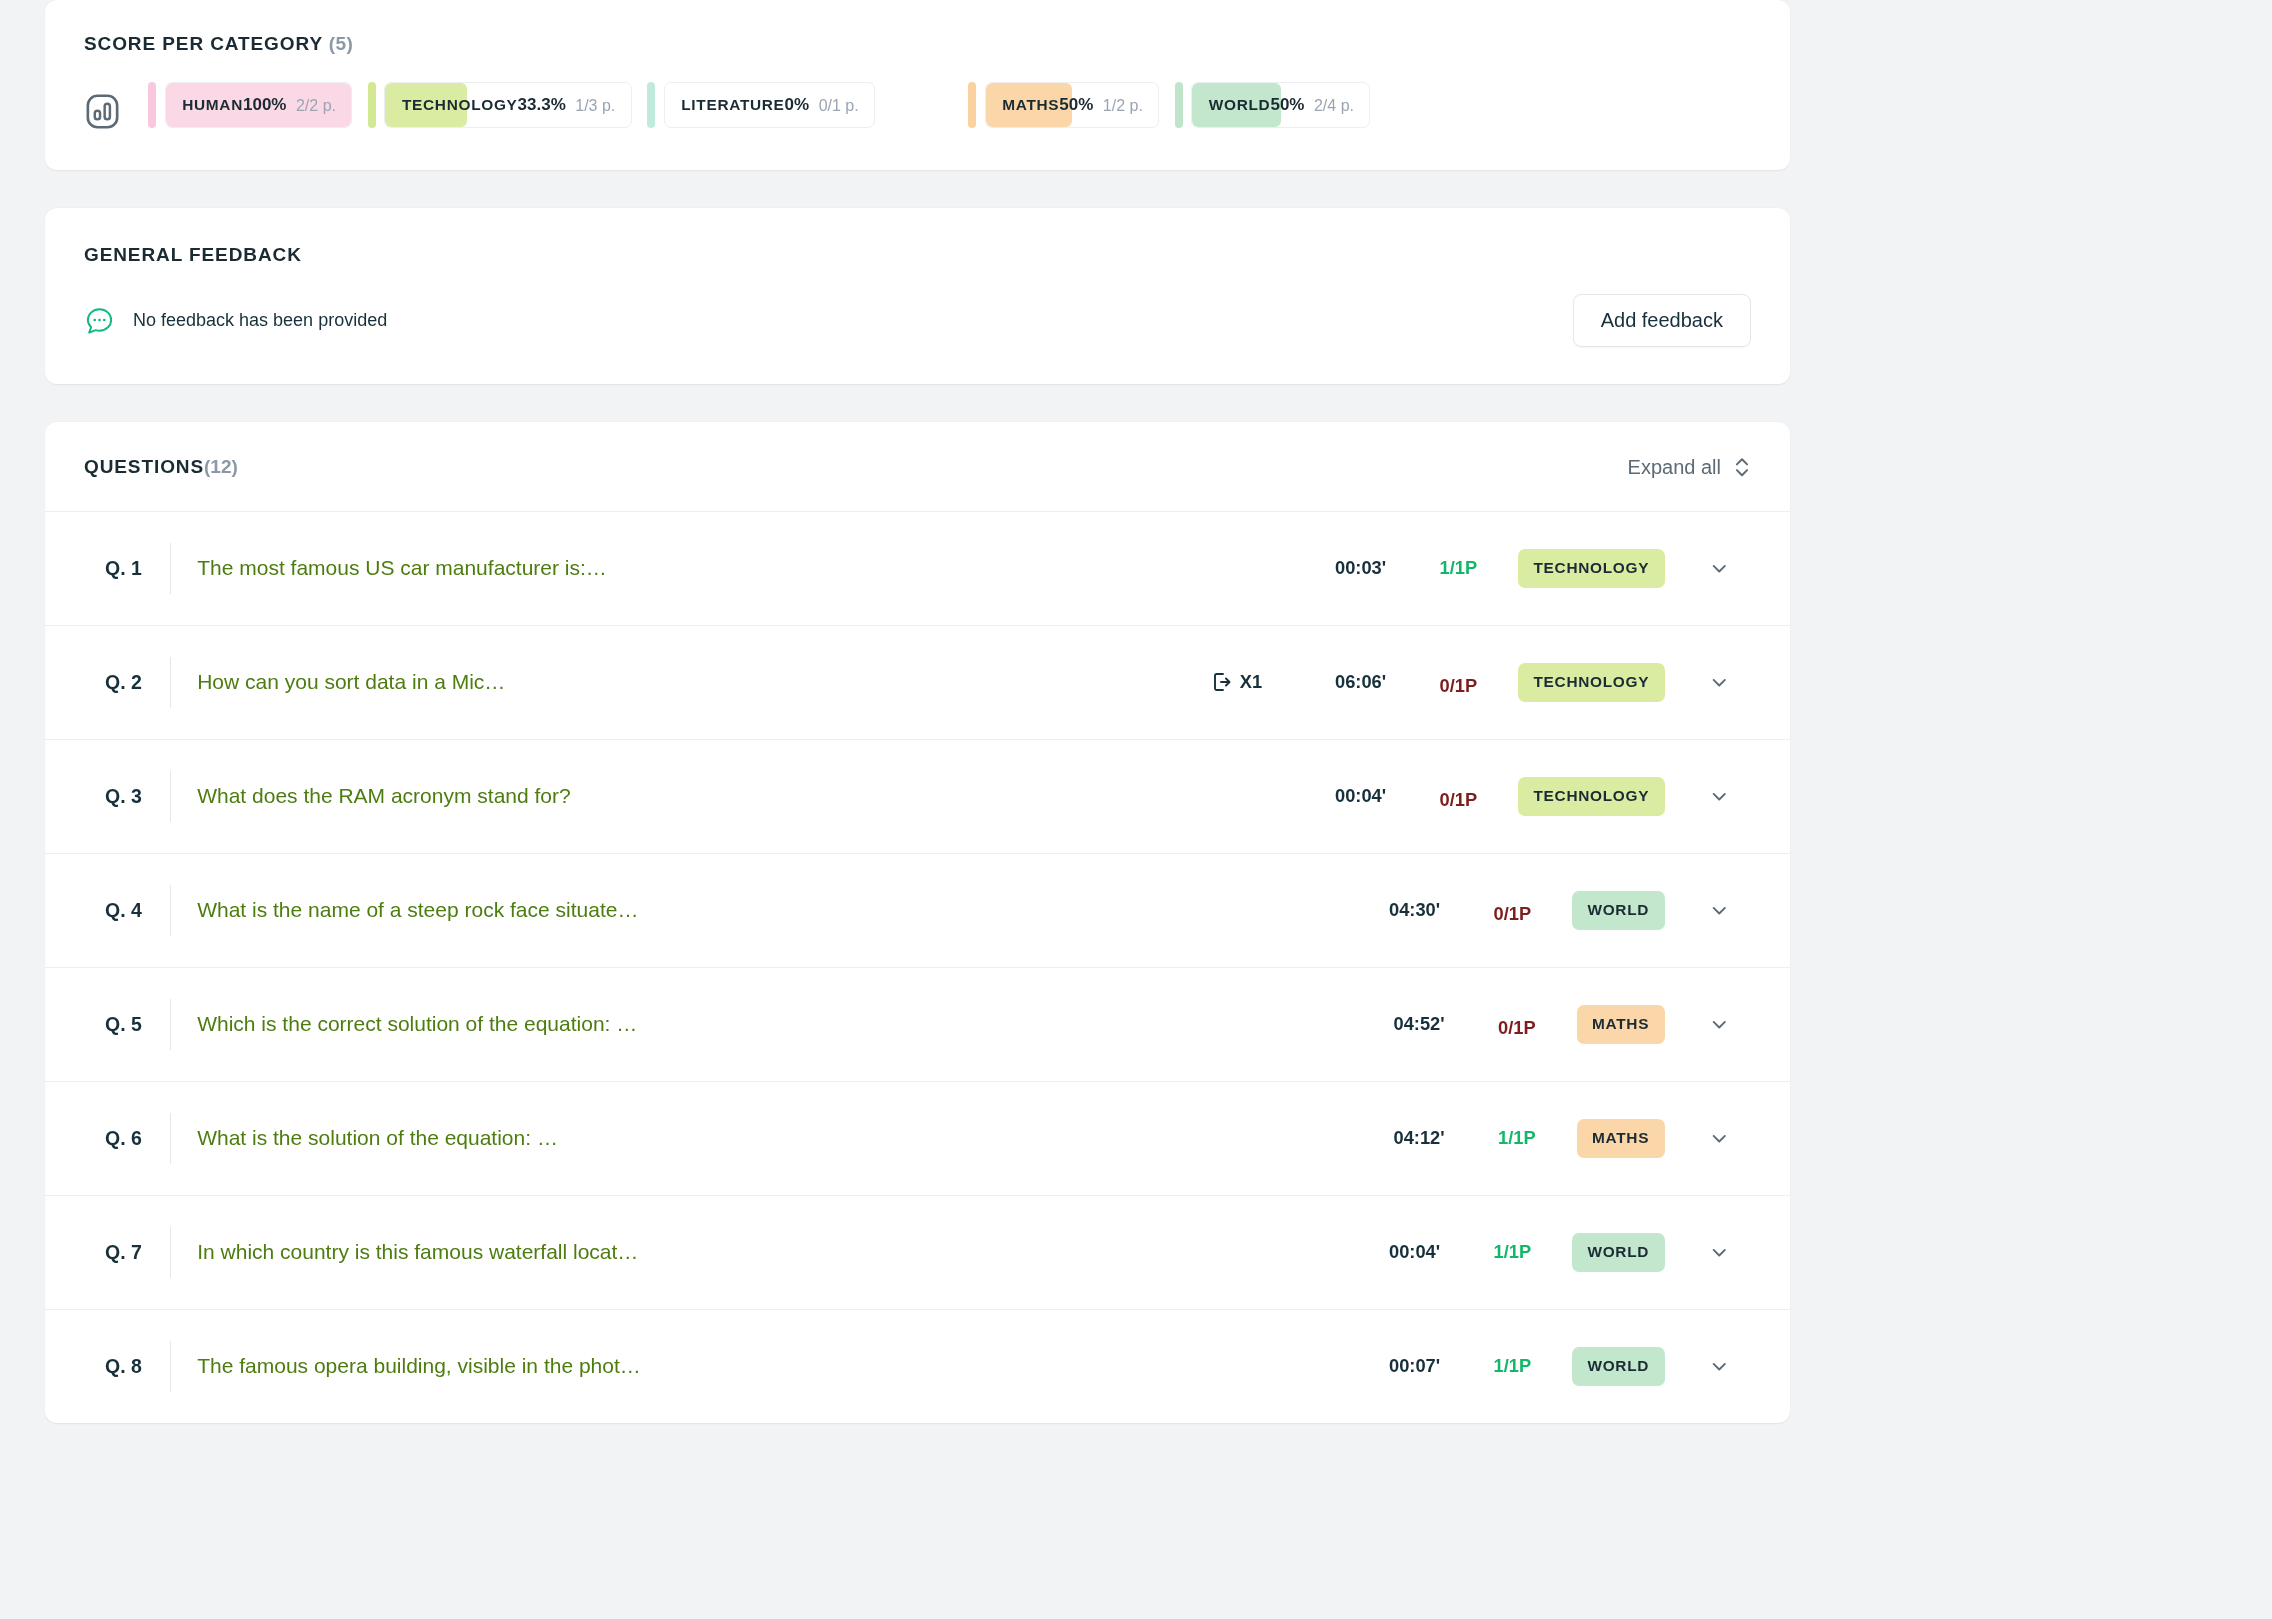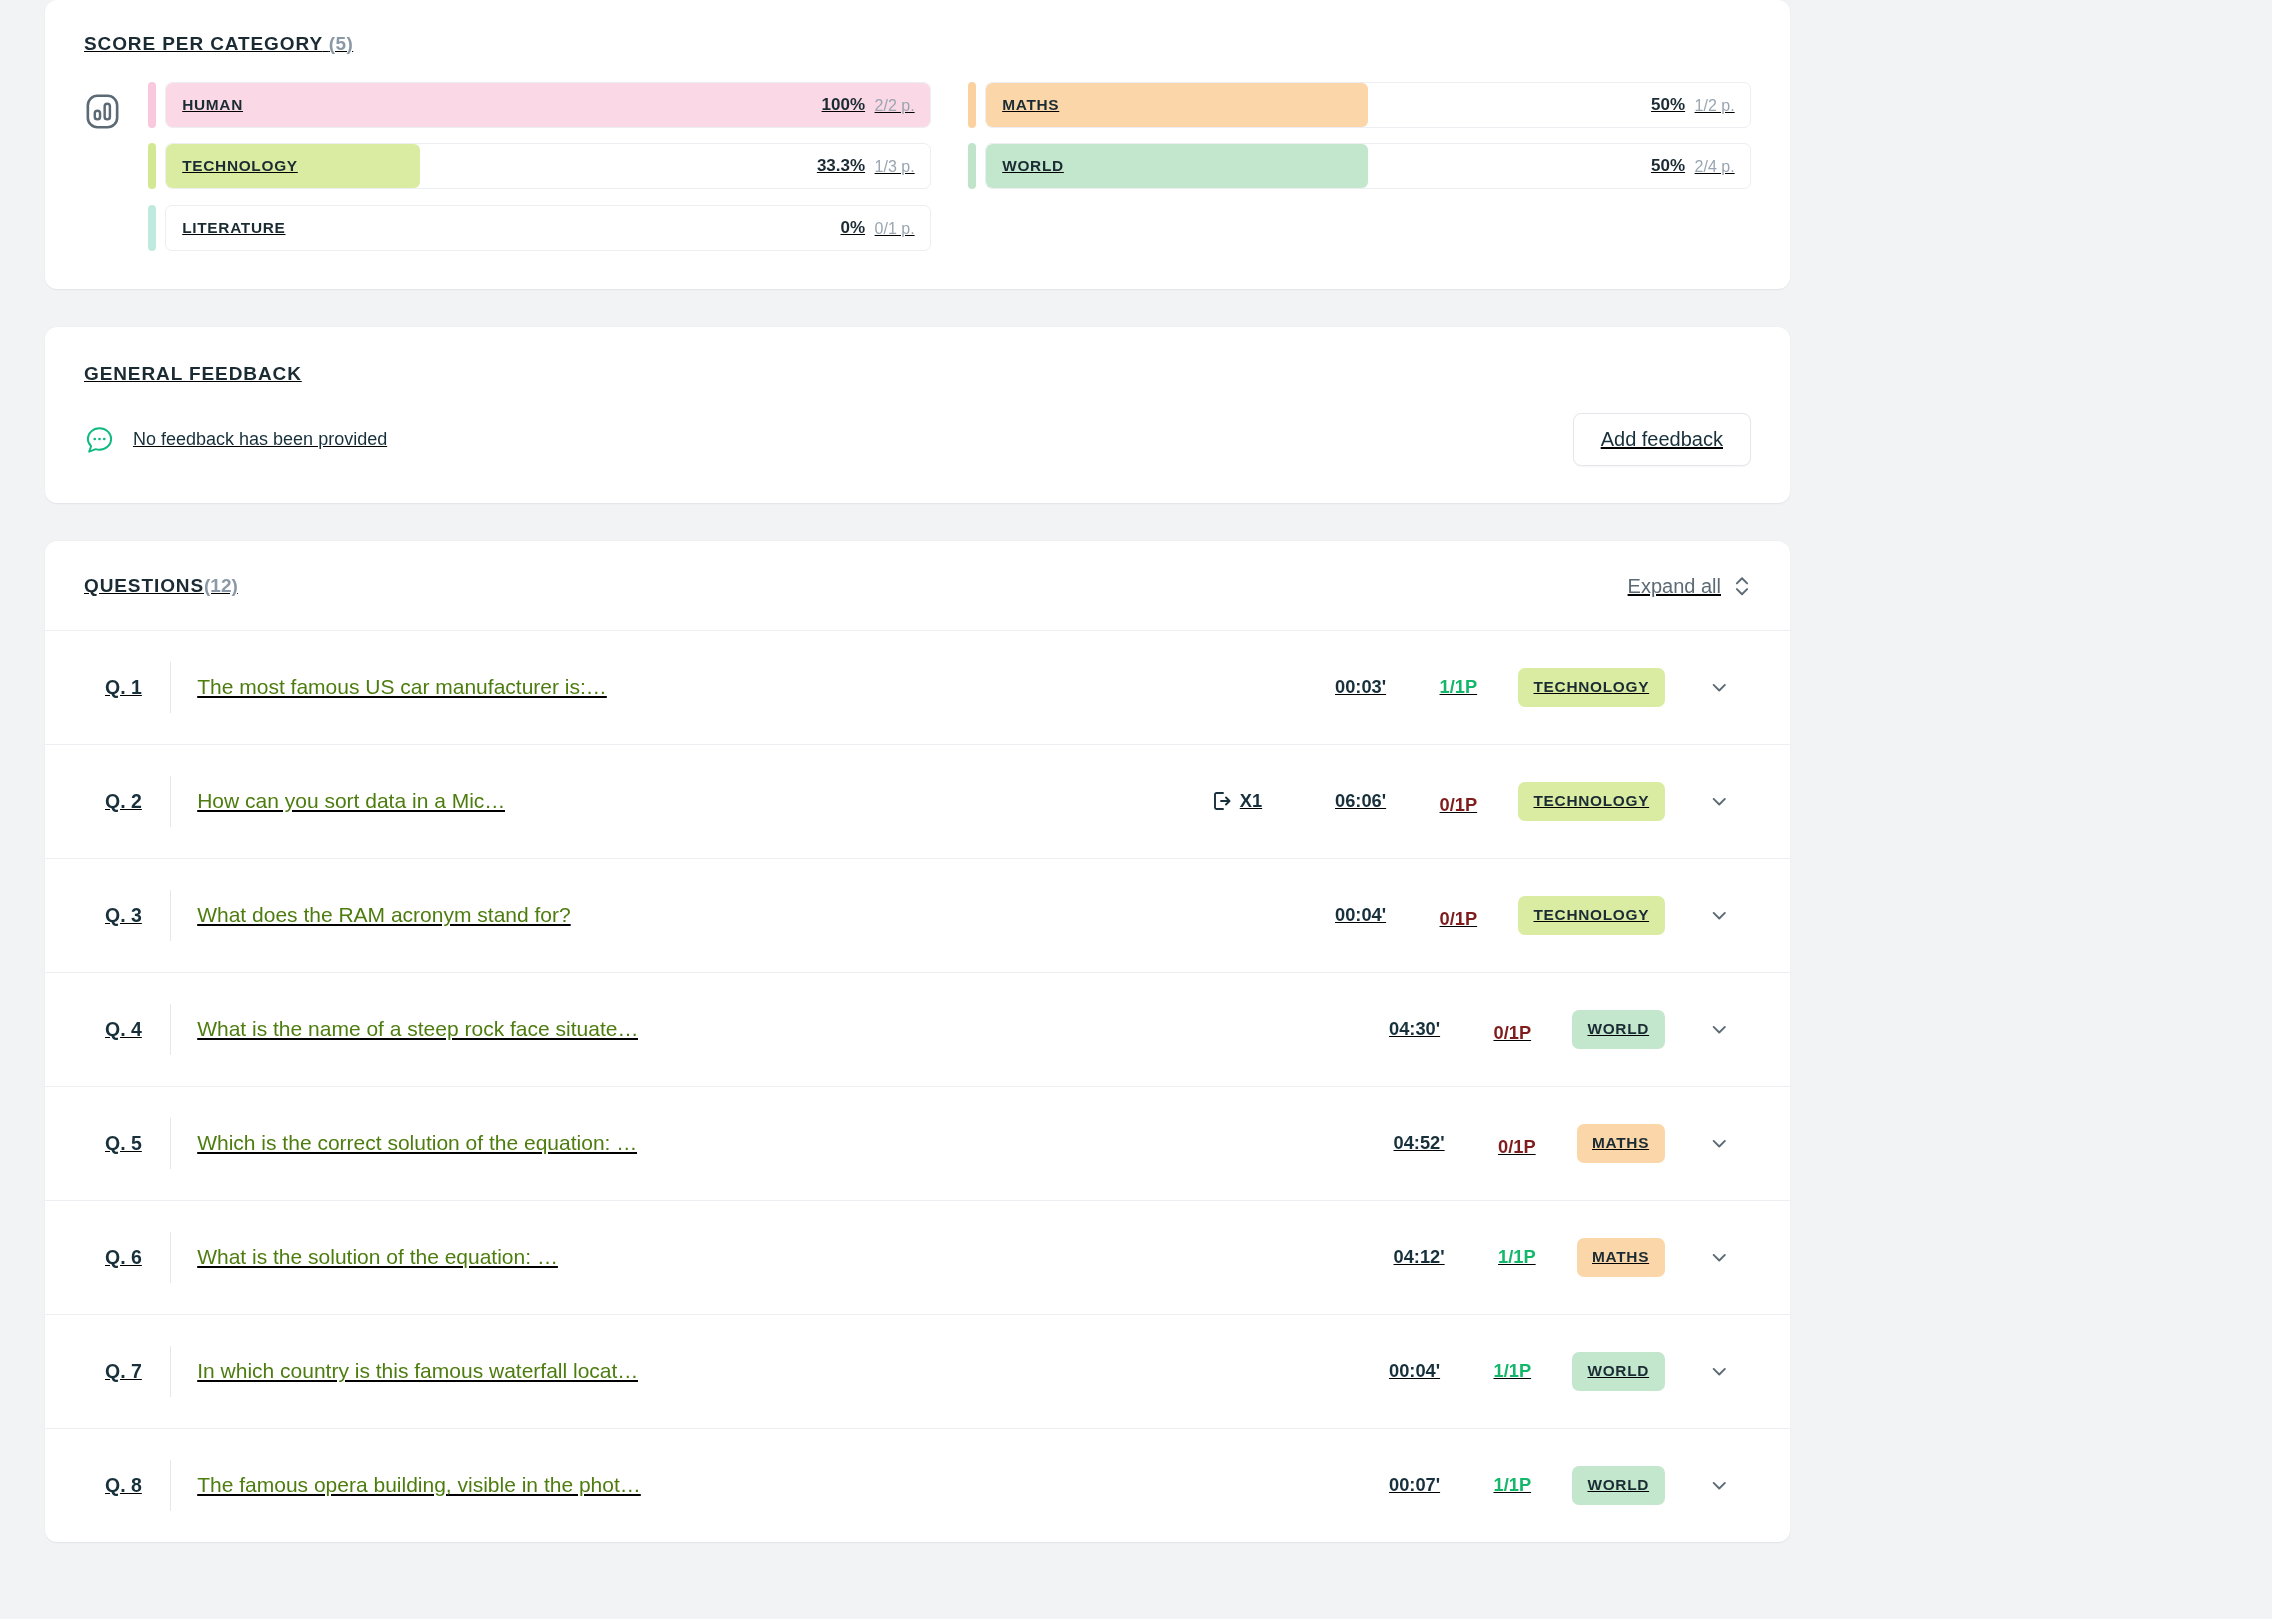--- a/index.html
+++ b/index.html
@@ -4,21 +4,21 @@
 <style>
   * { box-sizing: border-box; margin: 0; padding: 0; }
   html, body {
     width: 2273px;
     background: #f1f3f5;
     font-family: "Liberation Sans", sans-serif;
     -webkit-font-smoothing: antialiased;
   }
   body { padding: 0 0 0 0; }
 
-  .page { width: 1835px; min-height: 1620px; background: #f1f3f5; position: relative; text-decoration: underline; }
+  .page { width: 1835px; min-height: 1620px; background: #f1f3f5; position: relative; }
 
   .card {
     background: #ffffff;
     border-radius: 12px;
     margin: 0 45px;
     box-shadow: 0 0.6px 1.8px rgba(16,24,40,.04), 0 0.6px 1.2px rgba(16,24,40,.03);
   }
 
   
   .section-title {
@@ -42,21 +42,21 @@
   .chart-icon-wrap {
     width: 64px;
     flex: 0 0 64px;
     padding-top: 10.7px;
   }
   .chart-icon {
     width: 37px; height: 37px;
   }
 
   .score-cols { flex: 1; display: flex; gap: 37px; }
-  .score-col { flex: 1 1 0; display: flex; flex-direction: column; gap: 15.4px; }
+  .score-col { flex: 1 1 0; display: flex; flex-direction: row; gap: 15.4px; }
 
   .score-row { display: flex; align-items: stretch; gap: 8.3px; height: 46px; }
   .row-stripe {
     width: 8.3px; flex: 0 0 8.3px; border-radius: 4.7px;
   }
   .bar-track {
     position: relative;
     flex: 1;
     background: #ffffff;
     border: 1.2px solid #eceef1;

